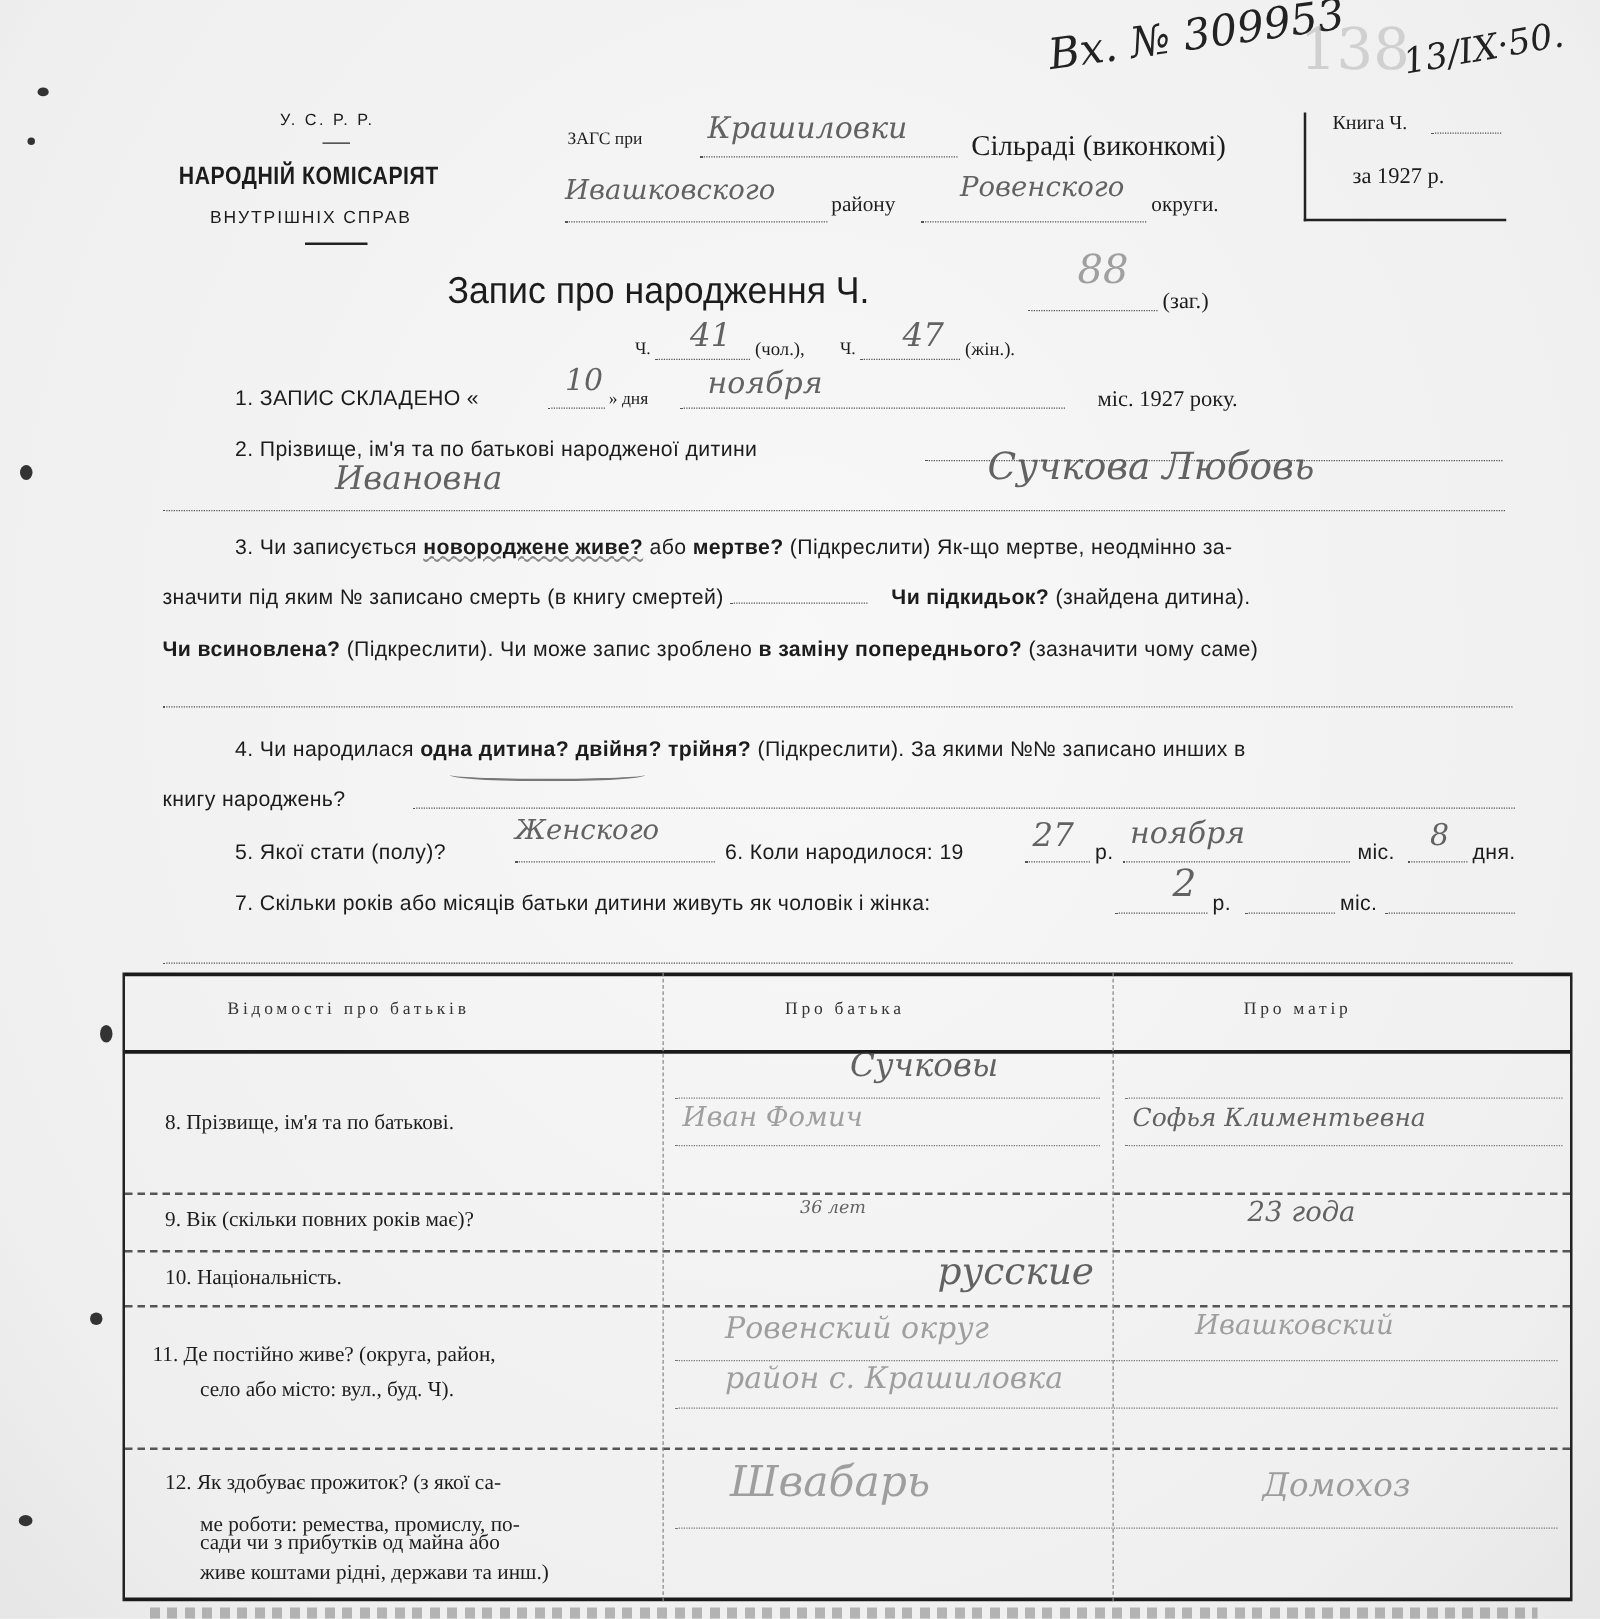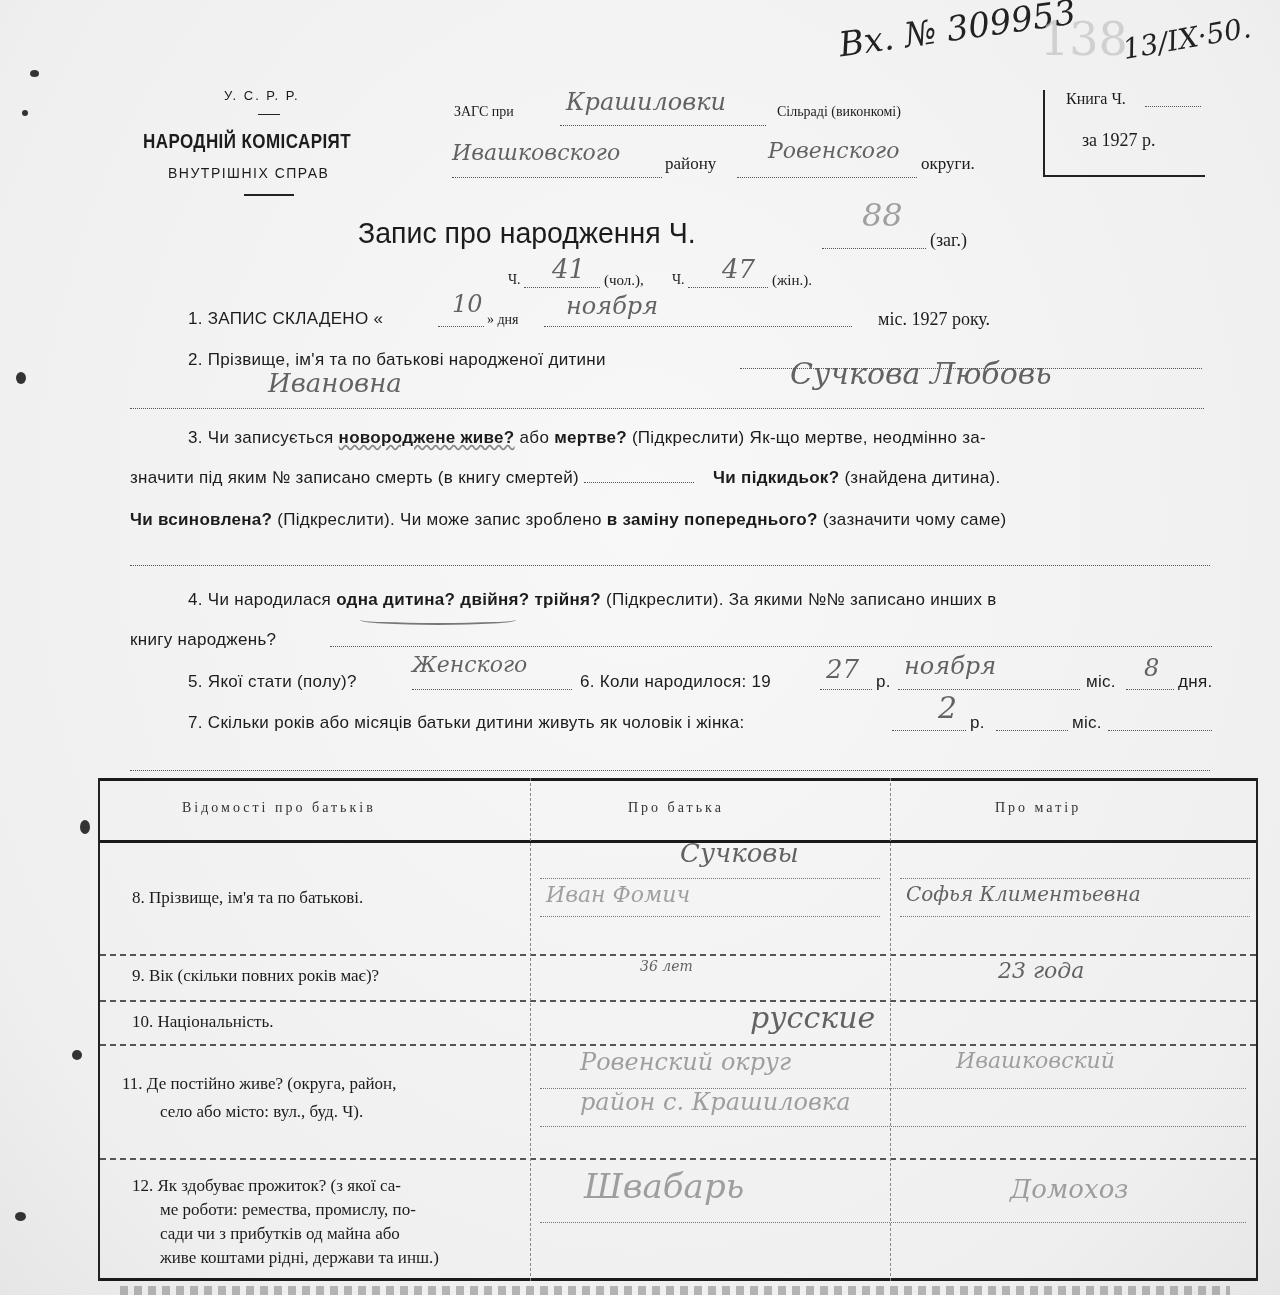--- a/index.html
+++ b/index.html
@@ -60,21 +60,21 @@
 
   <div class="abs ussr" style="left:224px;top:88px;">У. С. Р. Р.</div>
   <div class="small-rule" style="left:258px;top:114px;width:22px;height:1px;"></div>
   <div class="abs commissariat" style="left:143px;top:130px;">НАРОДНІЙ КОМІСАРІЯТ</div>
   <div class="abs internal" style="left:168px;top:165px;">ВНУТРІШНІХ СПРАВ</div>
   <div class="small-rule" style="left:244px;top:194px;width:50px;"></div>
 
   <div class="abs serif" style="left:454px;top:104px;font-size:14px;">ЗАГС при</div>
   <div class="abs hand" style="left:566px;top:88px;font-size:24px;">Крашиловки</div>
   <div class="dots" style="left:560px;top:125px;width:206px;"></div>
-  <div class="abs serif" style="left:777px;top:104px;font-size:14px;">Сільраді (виконкомі)</div>
+  <div class="abs serif" style="left:777px;top:104px;font-size:23px;">Сільраді (виконкомі)</div>
 
   <div class="abs hand" style="left:452px;top:140px;font-size:22px;">Ивашковского</div>
   <div class="dots" style="left:452px;top:177px;width:210px;"></div>
   <div class="abs serif" style="left:665px;top:154px;font-size:17px;">району</div>
   <div class="abs hand" style="left:768px;top:138px;font-size:22px;">Ровенского</div>
   <div class="dots" style="left:737px;top:177px;width:180px;"></div>
   <div class="abs serif" style="left:921px;top:154px;font-size:17px;">округи.</div>
 
   <div class="stamp" style="left:838px;top:8px;font-size:34px;transform:rotate(-8deg);">Вх. № 309953</div>
   <div class="stamp ghost" style="left:1040px;top:12px;font-size:46px;font-style:normal;opacity:.6;">138</div>
@@ -199,21 +199,21 @@
 
     <div class="abs rowlab" style="left:22px;top:296px;">11. Де постійно живе? (округа, район,</div>
     <div class="abs rowlab" style="left:60px;top:324px;">село або місто: вул., буд. Ч).</div>
     <div class="abs hand faint" style="left:480px;top:270px;font-size:24px;">Ровенский  округ</div>
     <div class="abs hand faint" style="left:856px;top:270px;font-size:22px;">Ивашковский</div>
     <div class="subdots" style="left:440px;top:310px;width:706px;"></div>
     <div class="abs hand faint" style="left:480px;top:310px;font-size:24px;">район  с. Крашиловка</div>
     <div class="subdots" style="left:440px;top:348px;width:706px;"></div>
 
     <div class="abs rowlab" style="left:32px;top:398px;">12. Як здобуває прожиток? (з якої са-</div>
-    <div class="abs rowlab" style="left:60px;top:422px;">ме роботи: ремества, промислу, по-</div>
+    <div class="abs rowlab" style="left:60px;top:432px;">ме роботи: ремества, промислу, по-</div>
     <div class="abs rowlab" style="left:60px;top:446px;">сади чи з прибутків од майна або</div>
     <div class="abs rowlab" style="left:60px;top:470px;">живе коштами рідні, держави та инш.)</div>
     <div class="abs hand faint" style="left:484px;top:388px;font-size:34px;">Швабарь</div>
     <div class="abs hand faint" style="left:910px;top:396px;font-size:26px;">Домохоз</div>
     <div class="subdots" style="left:440px;top:444px;width:706px;"></div>
   </div>
 
   <div class="abs" style="left:120px;top:1286px;width:1110px;height:9px;background:repeating-linear-gradient(90deg,#777 0 8px,transparent 8px 14px);opacity:.5;"></div>
 </div>
 

